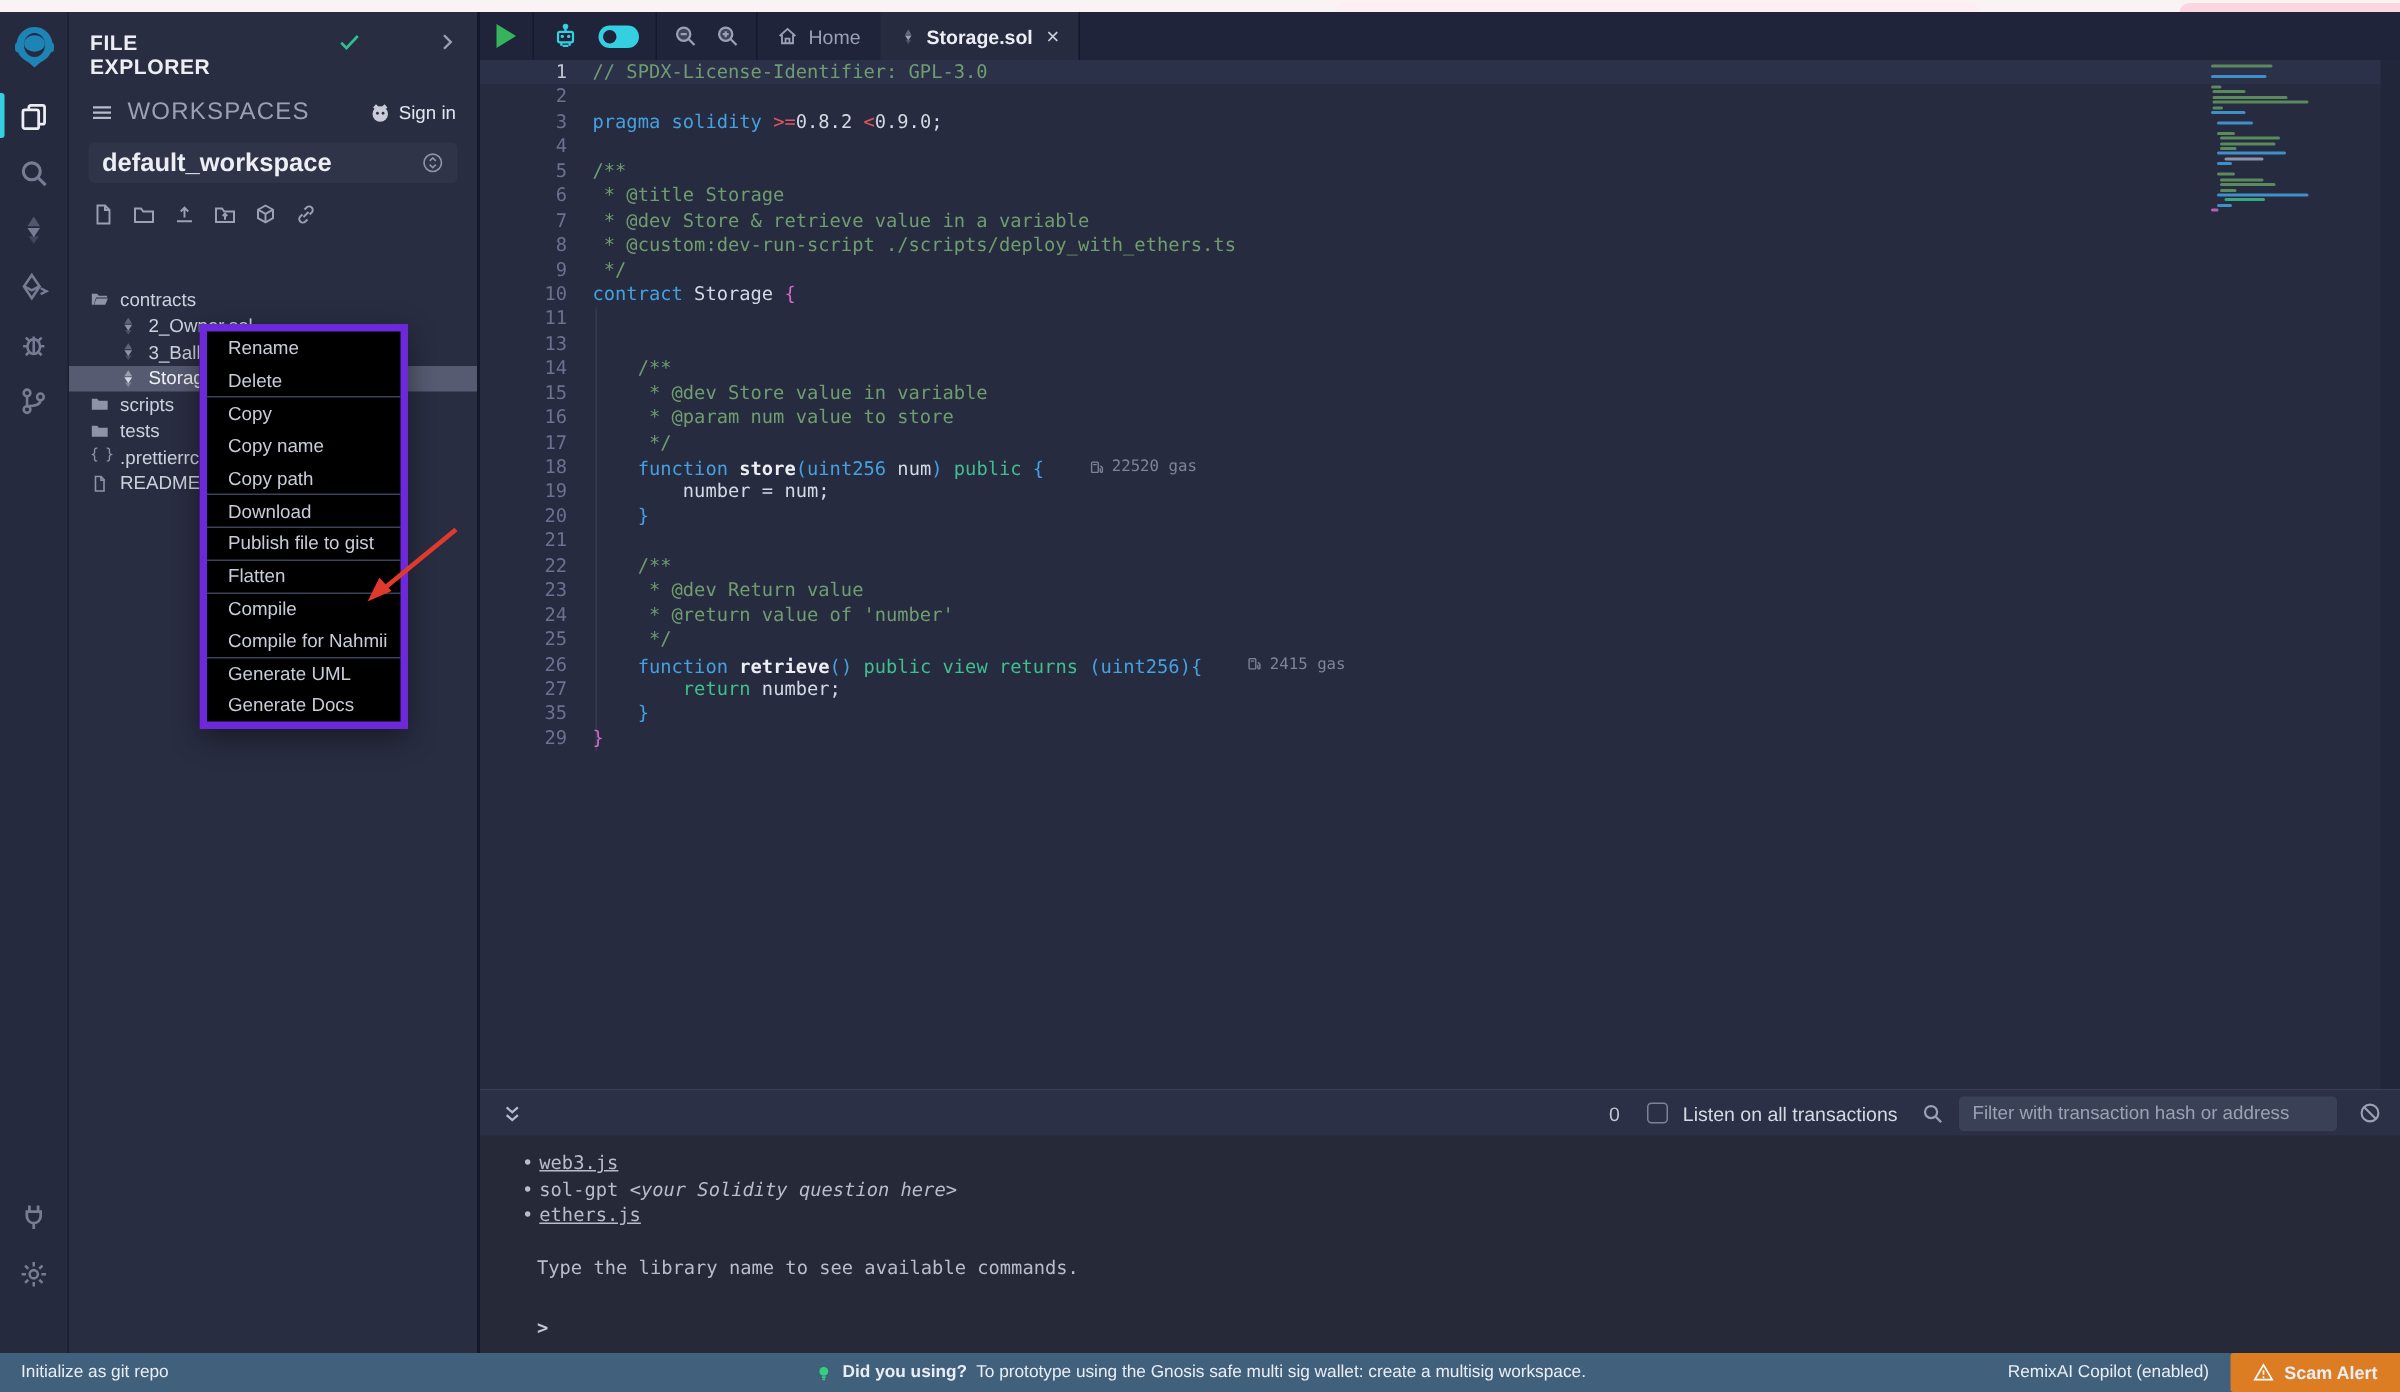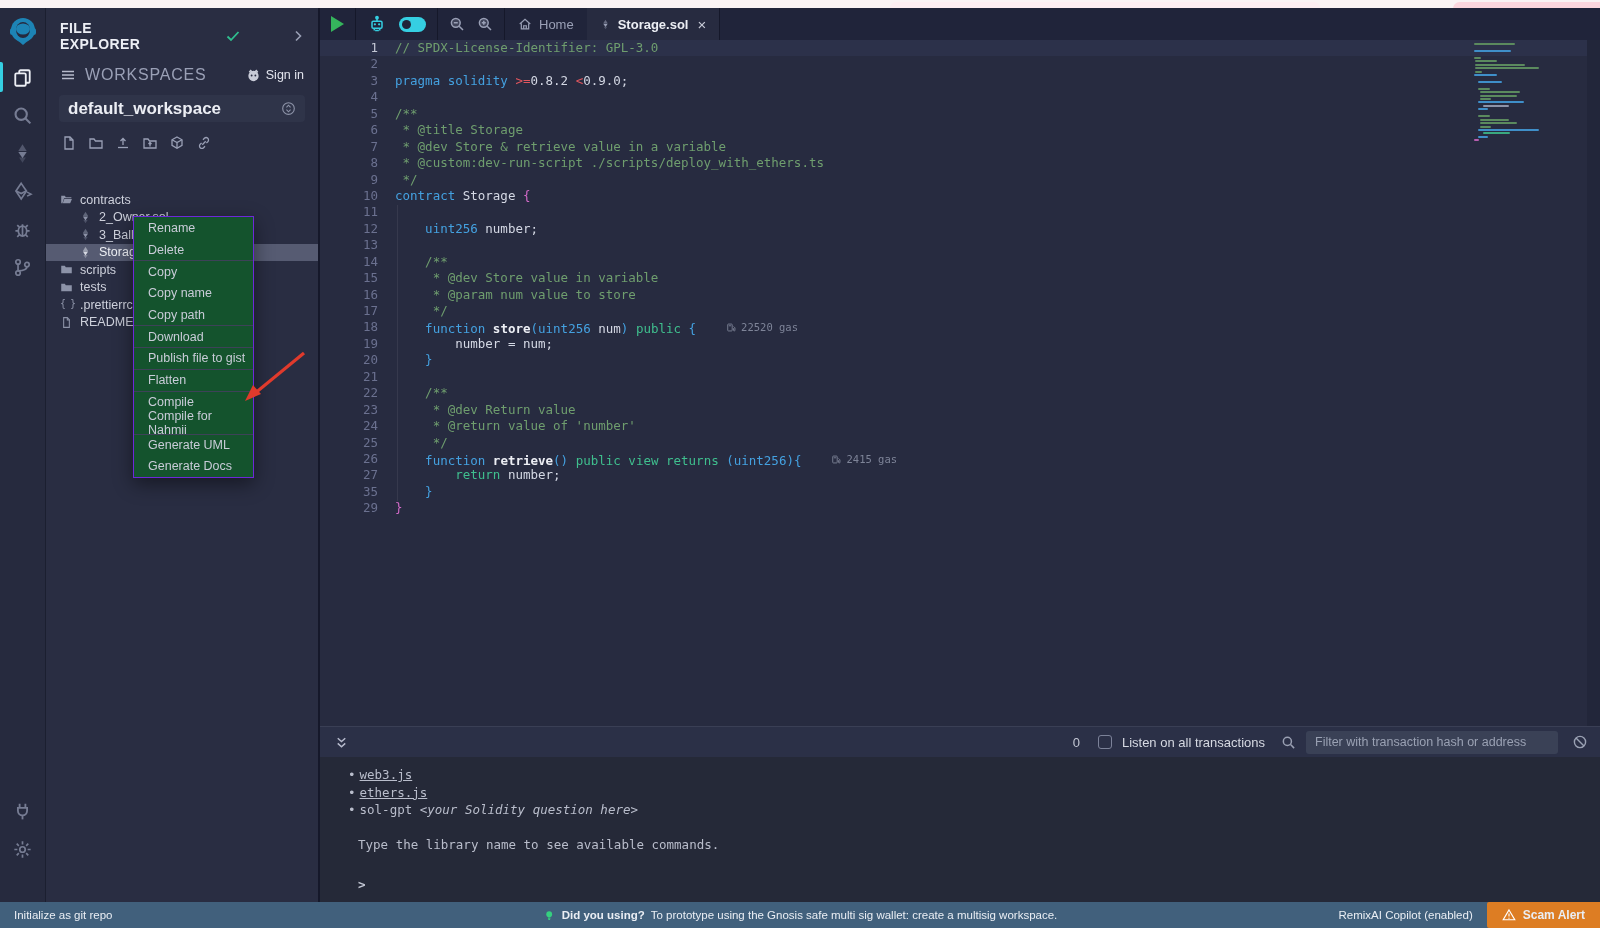--- a/index.html
+++ b/index.html
@@ -16,21 +16,21 @@
   .rail-logo { margin:8px 0 10px; width:32px; height:32px; cursor:pointer; }
   .rail-btn { position:relative; width:46px; height:38px; display:flex; align-items:center; justify-content:center; color:#767c93; cursor:pointer; }
   .rail-btn svg { width:21px; height:21px; }
   .rail-btn.active { color:#eceef4; }
   .rail-btn.active::before { content:""; position:absolute; left:0; top:4px; bottom:4px; width:3px; background:#35cfe2; border-radius:0 2px 2px 0; }
   .rail-spacer { flex:1; }
   .rail-bottom { margin-bottom:34px; display:flex; flex-direction:column; align-items:center; }
 
   
   .panel { width:274px; background:#292d42; border-right:2px solid #15182a; position:relative; flex:none; }
-  .panel-header { display:flex; align-items:center; padding:12px 12px 6px 14px;gap:41px; }
+  .panel-header { display:flex; align-items:flex-start; padding:12px 12px 6px 14px;gap:41px; }
   .panel-title { font-size:14px; font-weight:bold; color:#eceef4; letter-spacing:.4px; flex:1; }
   .panel-header .hicon { width:16px; height:16px; margin-left:8px; cursor:pointer; }
   .icon-check { color:#2fbf8f; }
   .icon-chev { color:#9aa0b6; }
   .ws-row { display:flex; align-items:center; padding:8px 14px 4px 14px; }
   .ws-burger { color:#b7bbcc; width:16px; height:16px; margin-right:9px; cursor:pointer; }
   .ws-label { font-size:16px; color:#9aa0b6; letter-spacing:.8px; flex:1; }
   .signin { display:flex; align-items:center; gap:5px; color:#e3e5ee; font-size:12.5px; cursor:pointer; }
   .signin .hicon { width:15px; height:15px; color:#c9ccd8; }
   .ws-select { margin:7px 13px 0; height:27px; background:#2f3449; border-radius:4px; display:flex; align-items:center; padding:0 9px; cursor:pointer; }
@@ -39,21 +39,21 @@
   .ftools { display:flex; gap:11px; padding:13px 0 8px 15px; color:#9aa0b6; }
   .ftools .ficon { width:16px; height:16px; cursor:pointer; }
   .tree { font-size:12.5px; color:#ced1dc; }
   .tree-row { height:17.5px; display:flex; align-items:center; gap:7px; cursor:pointer; white-space:nowrap; }
   .tree-row.selected { background:#565b72; color:#eef0f5; }
   .tree-row .ticon { width:13px; height:13px; flex:none; display:inline-flex; color:#8d93a8; }
   .tree-row.selected .ticon { color:#d6d9e2; }
   .braces-glyph { font-family:"DejaVu Sans Mono",monospace; font-size:10px; color:#8d93a8; letter-spacing:-1px; }
 
   
-  .ctx-menu { position:absolute; left:133px; top:208px; width:121px; background:#14532d; border:1px solid #6d28d9; box-shadow:0 6px 18px rgba(0,0,0,.45); z-index:50; }
+  .ctx-menu { position:absolute; left:133px; top:208px; width:139px; background:#000000; border:5px solid #6d28d9; box-shadow:0 6px 18px rgba(0,0,0,.45); z-index:50; }
   .ctx-item { height:21.7px; display:flex; align-items:center; padding-left:14px; font-size:12.5px; color:#c9ccd8; cursor:pointer; }
   .ctx-item.divided { border-top:1px solid #3d4258; }
   .red-arrow { position:absolute; left:232px; top:338px; z-index:60; pointer-events:none; }
 
   
   .main { flex:1; display:flex; flex-direction:column; min-width:0; background:#272b40; }
   .toolbar { height:32px; background:#20243a; display:flex; align-items:stretch; flex:none; }
   .tgroup { display:flex; align-items:center; padding:0 11px; gap:12px; border-right:1px solid #15182a; }
   .play-btn { width:0; height:0; border-left:13px solid #35b45c; border-top:8px solid transparent; border-bottom:8px solid transparent; cursor:pointer; }
   .ai-icon { width:20px; height:20px; color:#35cfe2; cursor:pointer; }
@@ -405,21 +405,20 @@
           <div class="cl"><span class="num">2</span><span class="code"></span></div>
           <div class="cl"><span class="num">3</span><span class="code"><span class="tok-k">pragma solidity </span><span class="tok-o">&gt;=</span><span class="tok-t">0.8.2 </span><span class="tok-o">&lt;</span><span class="tok-t">0.9.0;</span></span></div>
           <div class="cl"><span class="num">4</span><span class="code"></span></div>
           <div class="cl"><span class="num">5</span><span class="code"><span class="tok-c">/**</span></span></div>
           <div class="cl"><span class="num">6</span><span class="code"><span class="tok-c"> * @title Storage</span></span></div>
           <div class="cl"><span class="num">7</span><span class="code"><span class="tok-c"> * @dev Store &amp; retrieve value in a variable</span></span></div>
           <div class="cl"><span class="num">8</span><span class="code"><span class="tok-c"> * @custom:dev-run-script ./scripts/deploy_with_ethers.ts</span></span></div>
           <div class="cl"><span class="num">9</span><span class="code"><span class="tok-c"> */</span></span></div>
           <div class="cl"><span class="num">10</span><span class="code"><span class="tok-k">contract</span><span class="tok-t"> Storage </span><span class="tok-p">{</span></span></div>
           <div class="cl"><span class="num">11</span><span class="code"></span></div>
-          <div class="cl"><span class="num">12</span><span class="code"><span class="tok-t">    </span><span class="tok-k">uint256</span><span class="tok-t"> number;</span></span></div>
           <div class="cl"><span class="num">13</span><span class="code"></span></div>
           <div class="cl"><span class="num">14</span><span class="code"><span class="tok-c">    /**</span></span></div>
           <div class="cl"><span class="num">15</span><span class="code"><span class="tok-c">     * @dev Store value in variable</span></span></div>
           <div class="cl"><span class="num">16</span><span class="code"><span class="tok-c">     * @param num value to store</span></span></div>
           <div class="cl"><span class="num">17</span><span class="code"><span class="tok-c">     */</span></span></div>
           <div class="cl"><span class="num">18</span><span class="code"><span class="tok-t">    </span><span class="tok-k">function</span><span class="tok-t"> </span><span class="tok-f">store</span><span class="tok-k">(</span><span class="tok-k">uint256</span><span class="tok-t"> num</span><span class="tok-k">)</span><span class="tok-t"> </span><span class="tok-g">public</span><span class="tok-t"> </span><span class="tok-k">{</span><span class="gas-note"><span style="width:11px;height:11px;display:inline-block"><svg viewBox="0 0 16 16" fill="none" stroke="currentColor" stroke-width="1.3" style="width:100%;height:100%">
                     <rect x="2.5" y="3" width="6.5" height="10" rx="1"></rect>
                     <path d="M4 5.5h3.5M11 6.5l2 2v3.5a1 1 0 01-2 0V9"></path>
                   </svg></span><span>22520 gas</span></span></span></div>
           <div class="cl"><span class="num">19</span><span class="code"><span class="tok-t">        number = num;</span></span></div>
@@ -485,22 +484,22 @@
             <path d="M10.2 10.2L14 14"></path>
           </svg>
         <input class="term-filter" placeholder="Filter with transaction hash or address" style="">
         <svg class="term-ban" viewBox="0 0 16 16" fill="none" stroke="currentColor" stroke-width="1.4">
             <circle cx="8" cy="8" r="5.6"></circle>
             <path d="M4 4l8 8"></path>
           </svg>
       </div>
       <div class="term-content" id="term-content">
           <div class="term-line"><span class="bullet">•</span><span class="link">web3.js</span></div>
+          <div class="term-line"><span class="bullet">•</span><span>sol-gpt </span><em>&lt;your Solidity question here&gt;</em></div>
           <div class="term-line"><span class="bullet">•</span><span class="link">ethers.js</span></div>
-          <div class="term-line"><span class="bullet">•</span><span>sol-gpt </span><em>&lt;your Solidity question here&gt;</em></div>
           <div class="term-line">&nbsp;</div>
           <div class="term-line"><span>Type the library name to see available commands.</span></div>
           <div class="term-prompt">&gt;</div>
         </div>
     </div>
   </div>
 </div>
 
 <div class="statusbar">
   <span class="sb-left">Initialize as git repo</span>

